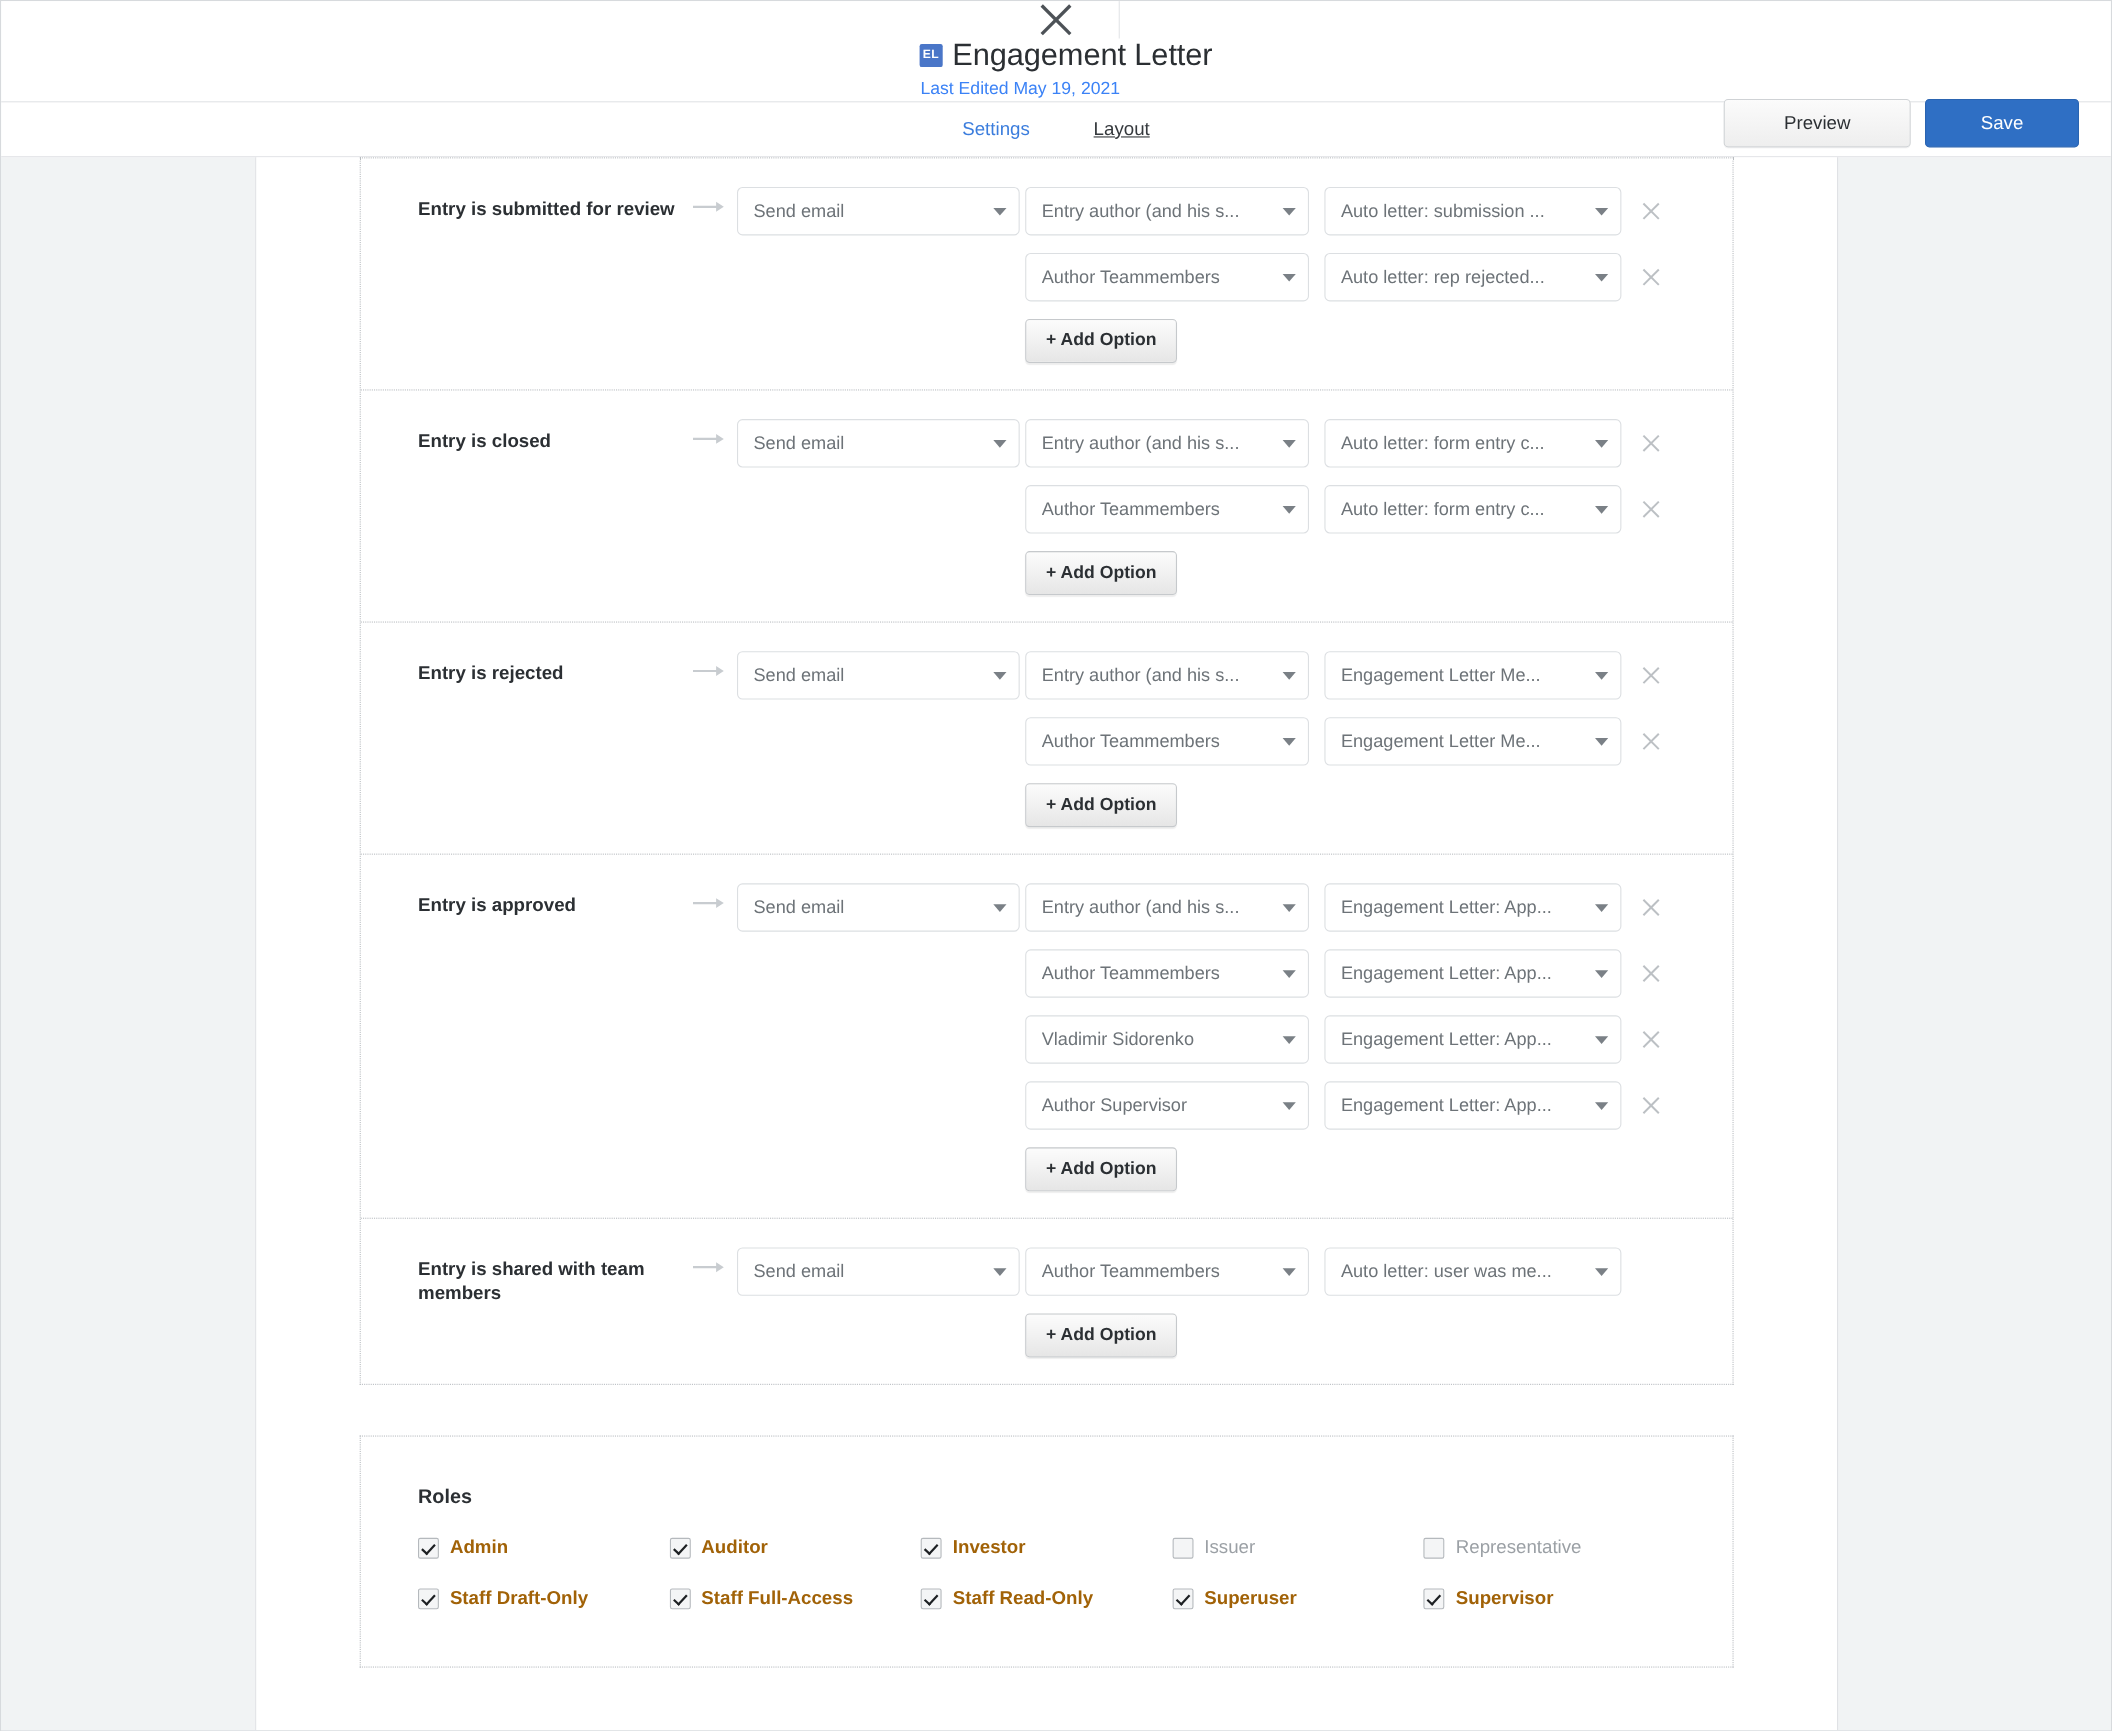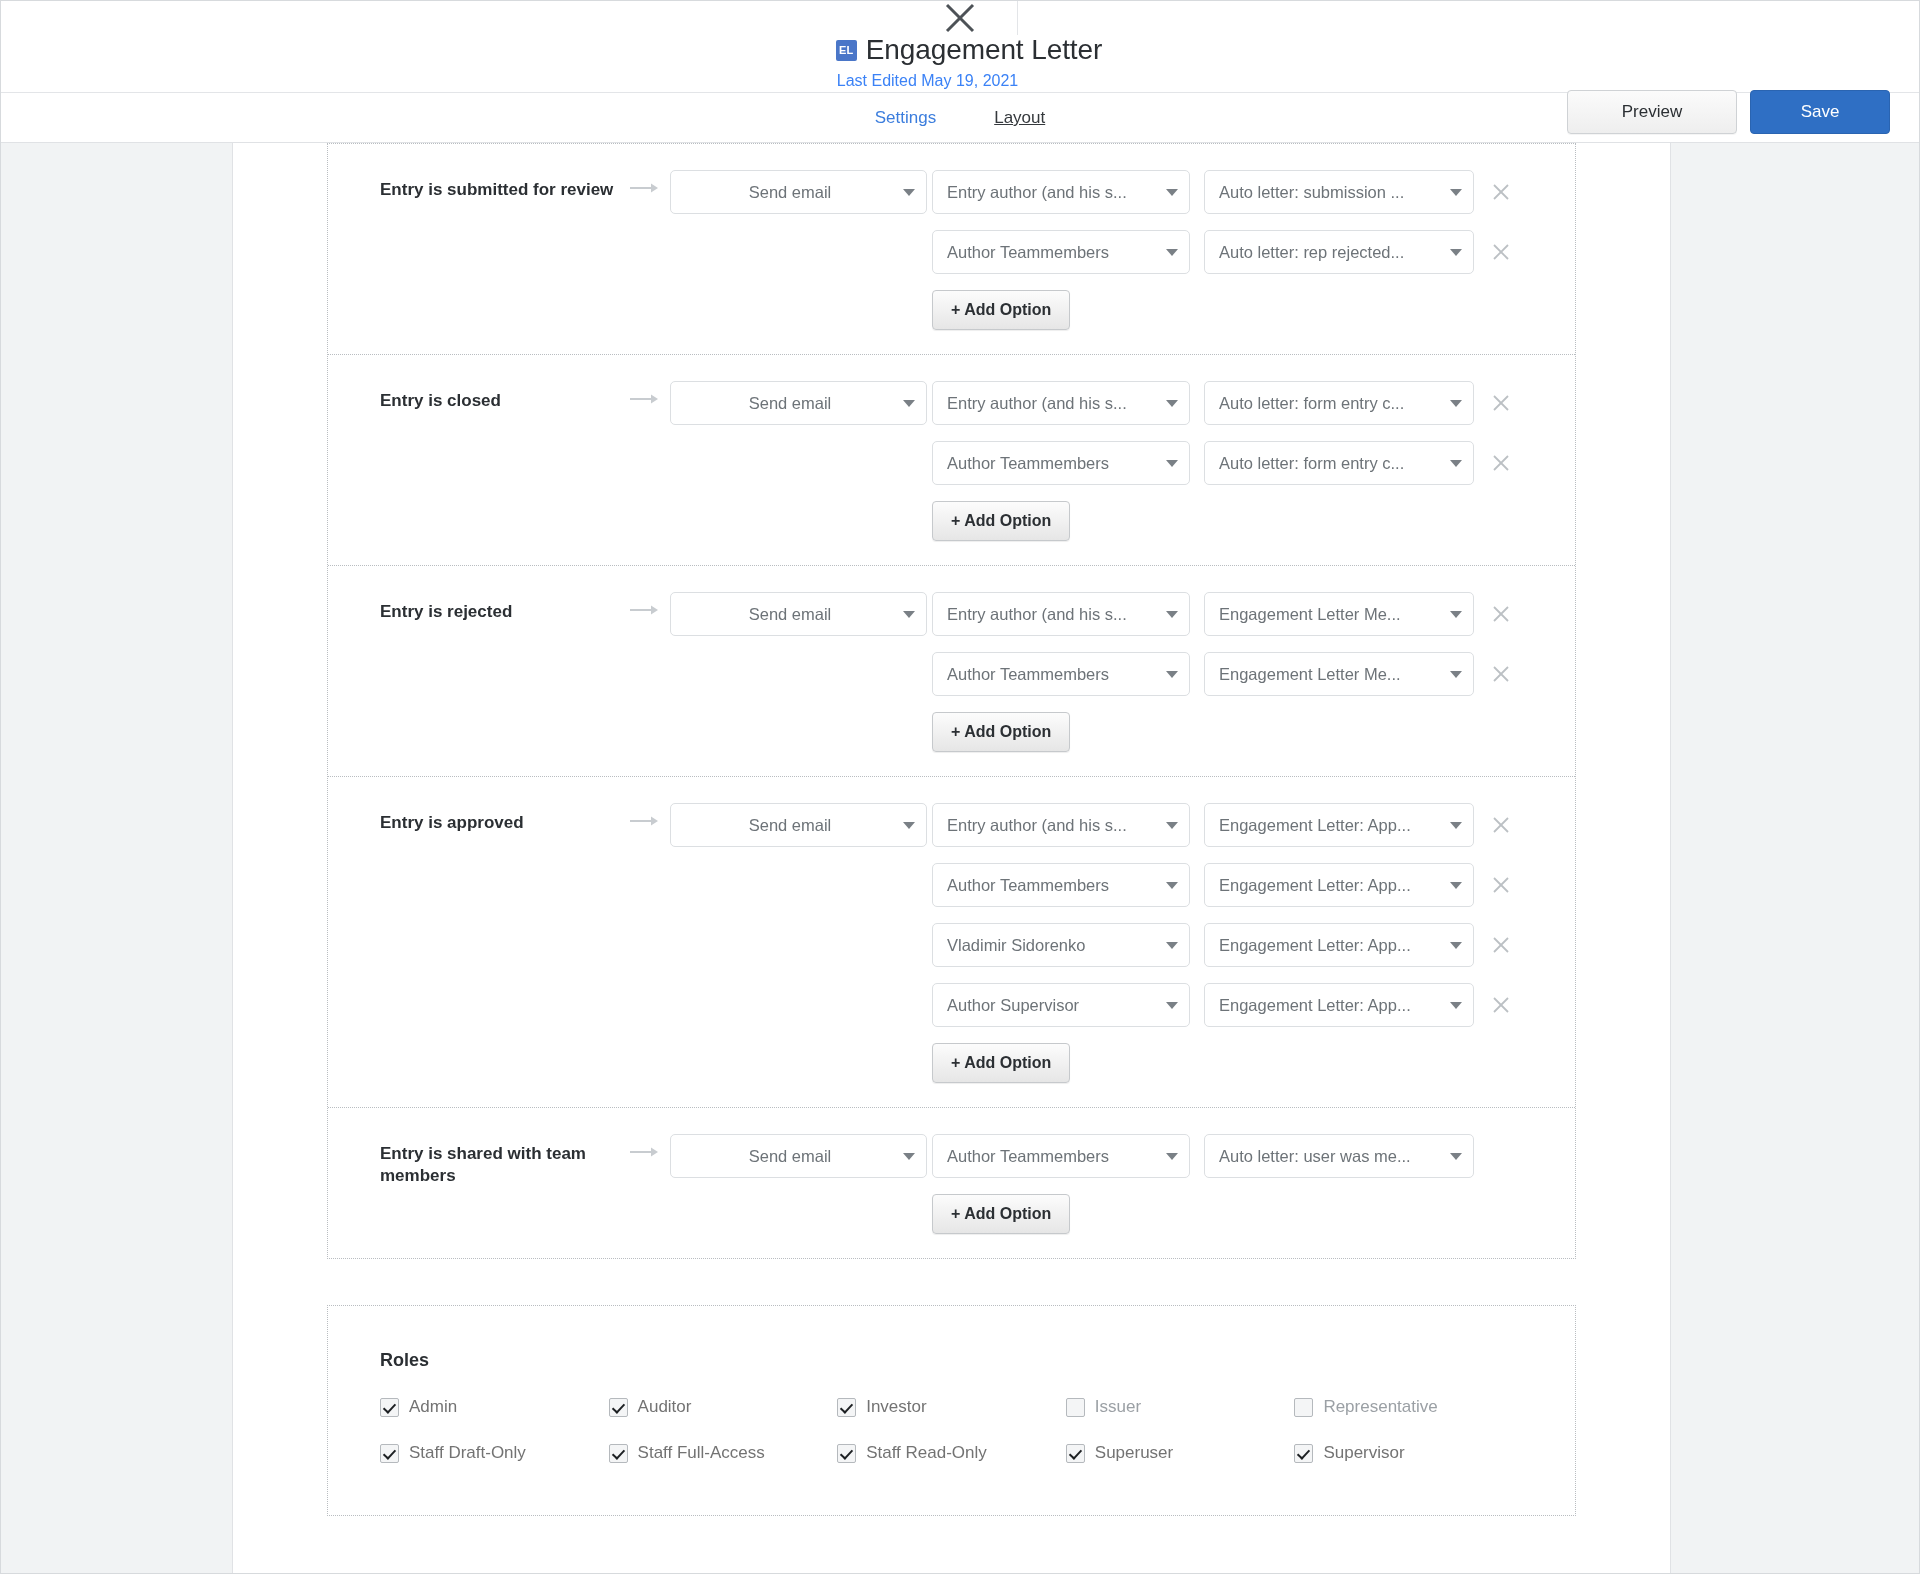--- a/index.html
+++ b/index.html
@@ -164,21 +164,20 @@
     align-items: flex-start;
     justify-content: center;
     padding-top: 13px;
   }
   .arrow-icon { display: block; }
 
   .action-col {
     width: 262px;
     flex: 0 0 auto;
     padding-top: 2px;
-    text-align: center;
   }
   .targets-col { flex: 1 1 auto; padding-top: 2px; }
 
   .select {
     height: 44px;
     border: 1px solid #dcdfe2;
     border-radius: 5px;
     background: #ffffff;
     display: flex;
     align-items: center;
@@ -272,22 +271,22 @@
     content: "";
     position: absolute;
     left: 5px; top: 2px;
     width: 5px; height: 10px;
     border: solid #1d2023;
     border-width: 0 2px 2px 0;
     transform: rotate(43deg);
   }
   .role-label {
     font-size: 17px;
-    color: #737373;
-    font-weight: normal;
+    color: #a16207;
+    font-weight: bold;
     white-space: nowrap;
   }
   .role-label.off {
     color: #9ba0a5;
     font-weight: normal;
   }
 </style>
 </head>
 <body>
 

